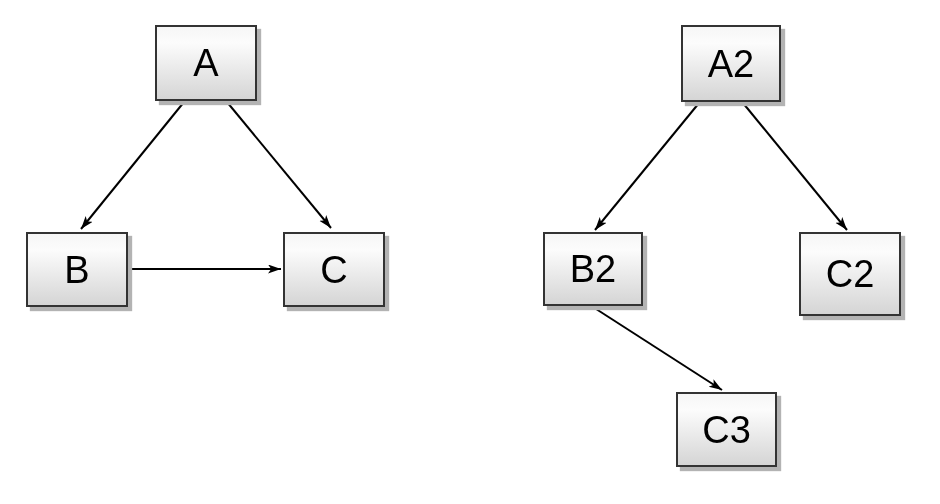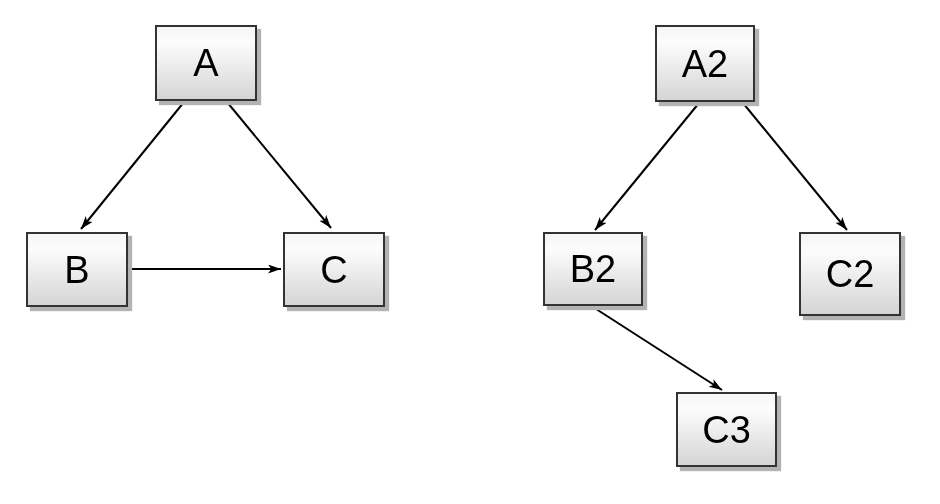--- a/index.html
+++ b/index.html
@@ -77,21 +77,21 @@
         <span class="node-label">A</span>
       </div>
       <div class="node" style="left: 26px; top: 232px; width: 102px; height: 75px;">
         <span class="node-label">B</span>
       </div>
       <div class="node" style="left: 283px; top: 232px; width: 102px; height: 75px;">
         <span class="node-label">C</span>
       </div>
     </div>
     <div class="graph-group">
-      <div class="node" style="left: 655px; top: 25px; width: 100px; height: 77px;">
+      <div class="node" style="left: 681px; top: 25px; width: 100px; height: 77px;">
         <span class="node-label">A2</span>
       </div>
       <div class="node" style="left: 543px; top: 232px; width: 100px; height: 74px; text-align: center;">
         <span class="node-label">B2</span>
       </div>
       <div class="node" style="left: 799px; top: 232px; width: 102px; height: 84px;">
         <span class="node-label">C2</span>
       </div>
       <div class="node" style="left: 676px; top: 392px; width: 101px; height: 75px;">
         <span class="node-label">C3</span>

